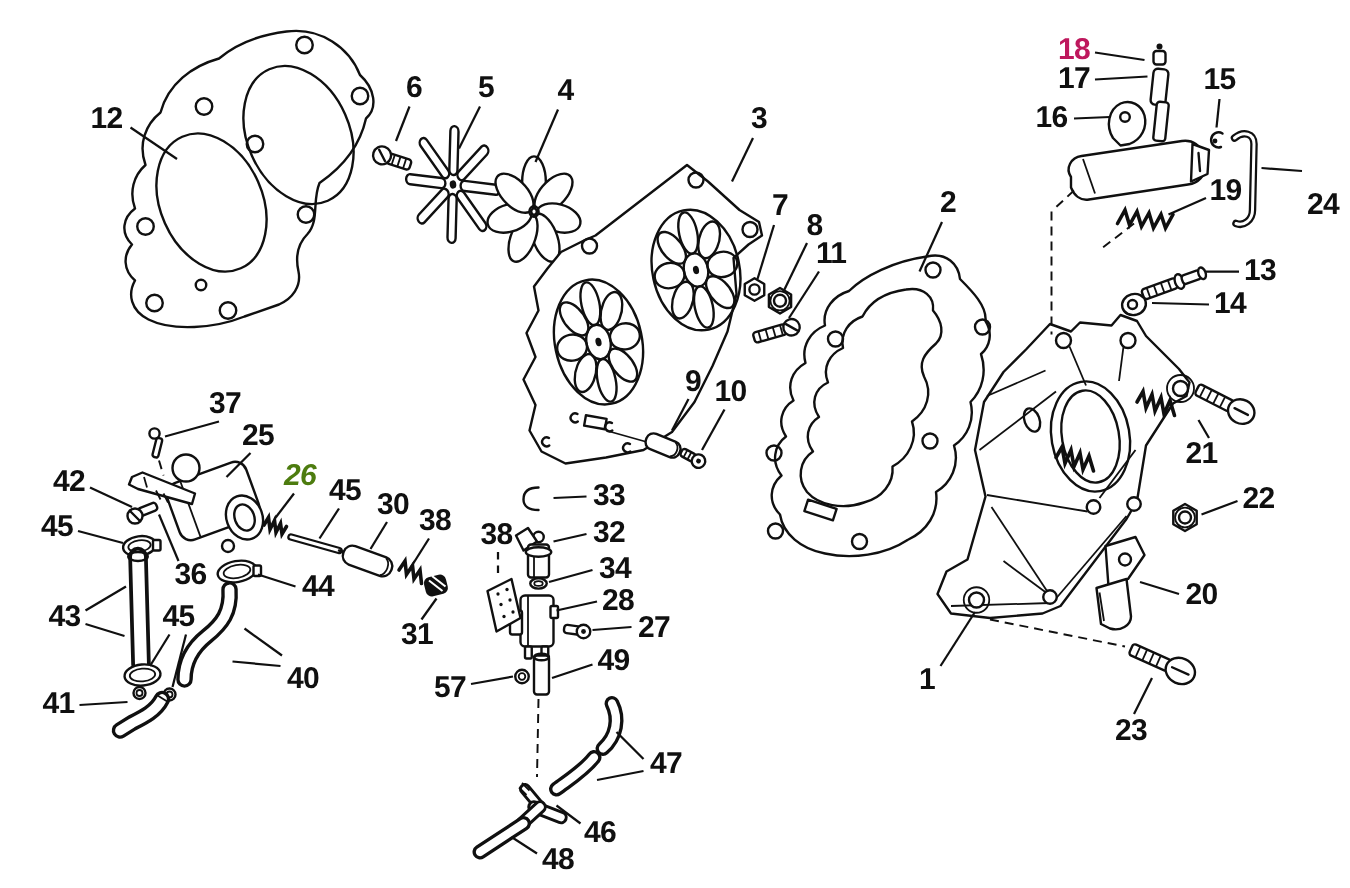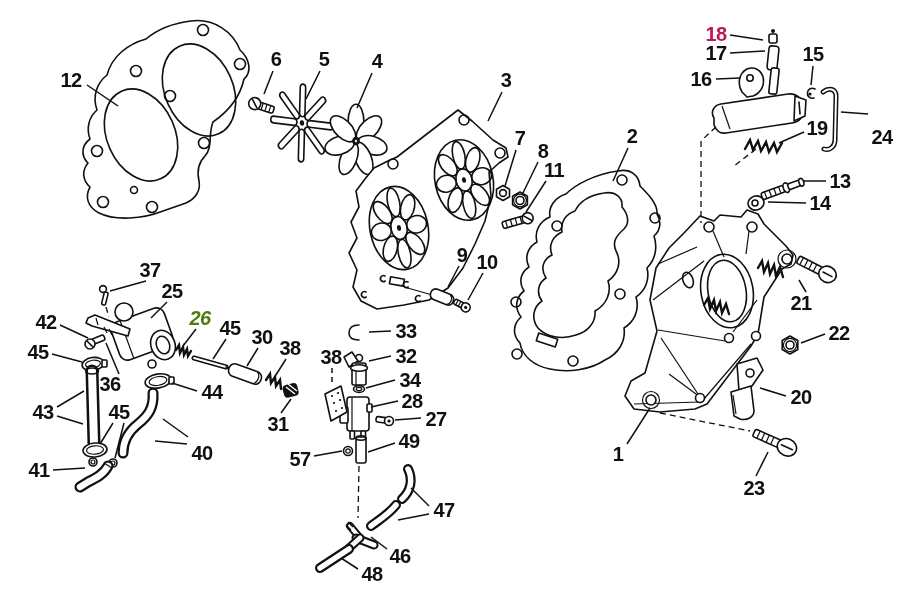--- a/index.html
+++ b/index.html
@@ -524,21 +524,21 @@
       <span class="callout" style="left: 754px; top: 488px; color: rgb(16, 16, 16);">23</span>
       <span class="callout" style="left: 618px; top: 454px; color: rgb(16, 16, 16);">1</span>
       <span class="callout" style="left: 150px; top: 270px; color: rgb(16, 16, 16);">37</span>
       <span class="callout" style="left: 172px; top: 291px; color: rgb(16, 16, 16);">25</span>
       <span class="callout" style="left: 200px; top: 318px; color: #4d7c0f; font-style: italic;">26</span>
       <span class="callout" style="left: 230px; top: 328px; color: rgb(16, 16, 16);">45</span>
       <span class="callout" style="left: 262px; top: 337px; color: rgb(16, 16, 16);">30</span>
       <span class="callout" style="left: 290px; top: 348px; color: rgb(16, 16, 16);">38</span>
       <span class="callout" style="left: 46px; top: 322px; color: rgb(16, 16, 16);">42</span>
       <span class="callout" style="left: 38px; top: 352px; color: rgb(16, 16, 16);">45</span>
-      <span class="callout" style="left: 110px; top: 384px; color: rgb(16, 16, 16);">36</span>
+      <span class="callout" style="left: 127px; top: 384px; color: rgb(16, 16, 16);">36</span>
       <span class="callout" style="left: 212px; top: 392px; color: rgb(16, 16, 16);">44</span>
       <span class="callout" style="left: 43px; top: 412px; color: rgb(16, 16, 16);">43</span>
       <span class="callout" style="left: 119px; top: 412px; color: rgb(16, 16, 16);">45</span>
       <span class="callout" style="left: 202px; top: 441px; color: rgb(16, 16, 16); margin-top: 12px;">40</span>
       <span class="callout" style="left: 39px; top: 470px; color: rgb(16, 16, 16);">41</span>
       <span class="callout" style="left: 331px; top: 357px; color: rgb(16, 16, 16);">38</span>
       <span class="callout" style="left: 406px; top: 331px; color: rgb(16, 16, 16);">33</span>
       <span class="callout" style="left: 406px; top: 356px; color: rgb(16, 16, 16);">32</span>
       <span class="callout" style="left: 410px; top: 380px; color: rgb(16, 16, 16);">34</span>
       <span class="callout" style="left: 412px; top: 401px; color: rgb(16, 16, 16); text-align: center;">28</span>

